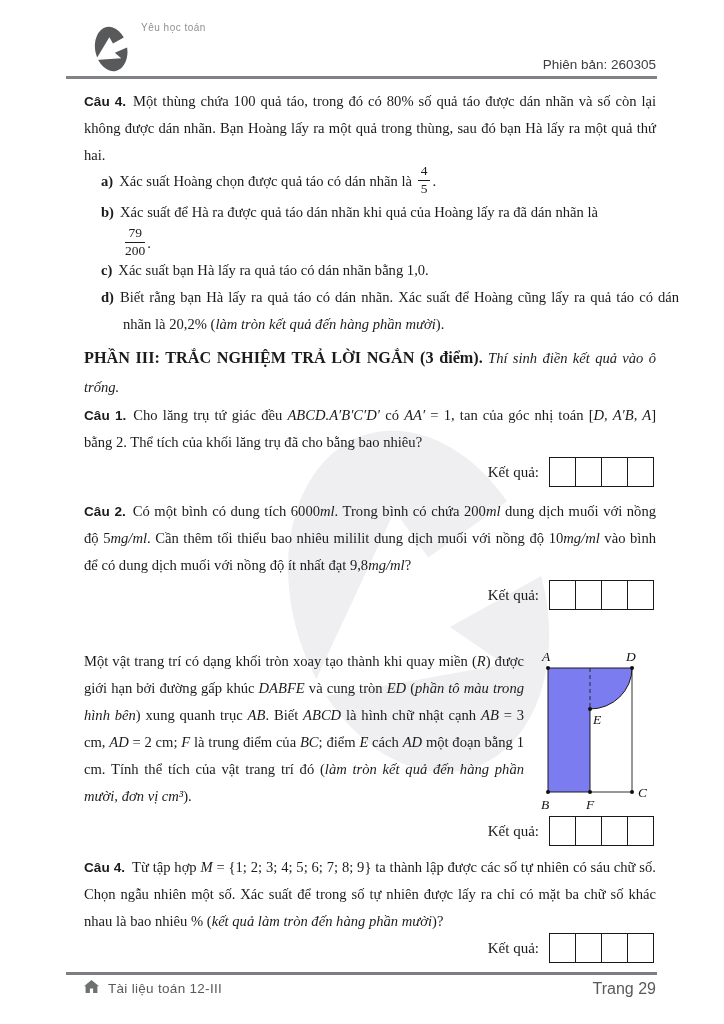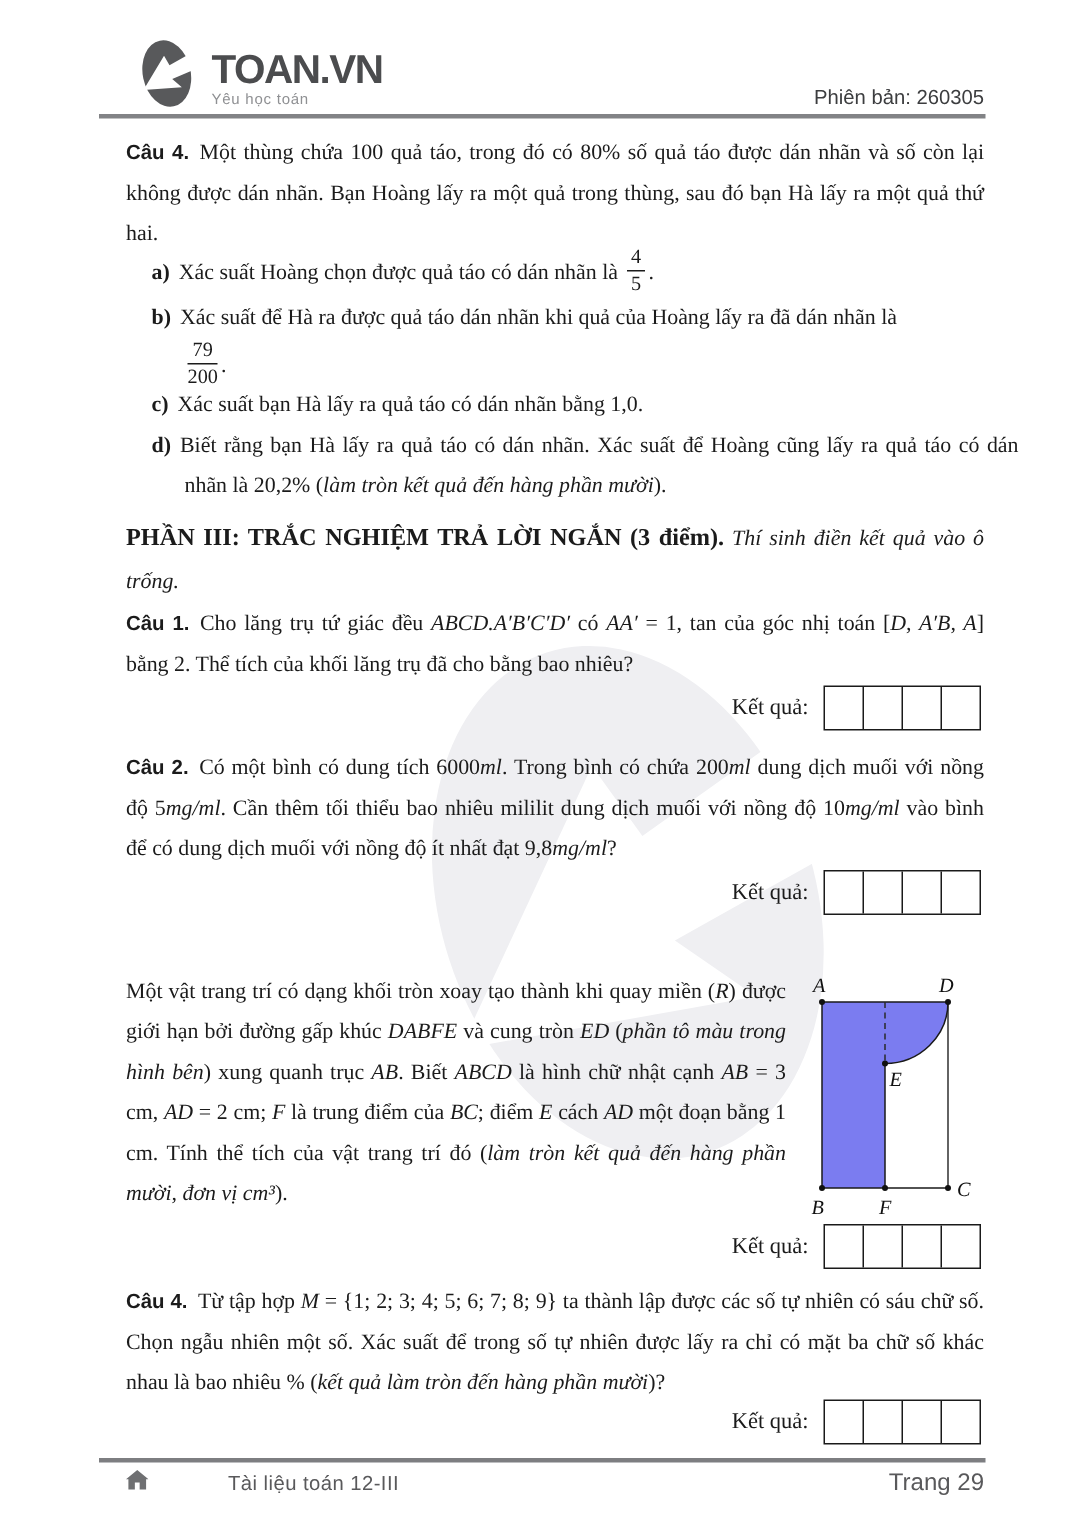--- a/index.html
+++ b/index.html
@@ -37,21 +37,21 @@
   .result-label{font-size:15px;margin-right:10px;}
   .result-boxes{display:flex;border:1.3px solid #1a1a1a;background:transparent;}
   .rcell{width:25px;height:28px;border-right:1.3px solid #1a1a1a;}
   .rcell:last-child{border-right:none;}
   
   .figure{position:absolute;left:534px;top:646px;z-index:2;}
   .fig-label{font-style:italic;font-size:13.5px;fill:#111;font-family:"Liberation Serif","DejaVu Serif",serif;}
   
   .footer-rule{position:absolute;left:66px;width:591px;top:972px;height:2.5px;background:#7d7e81;z-index:3;}
   .footer-left{position:absolute;left:84px;top:980px;display:flex;align-items:center;z-index:3;
-               font-family:"Liberation Sans","DejaVu Sans",sans-serif;font-size:13.5px;color:#59595b;gap:44px;}
+               font-family:"Liberation Sans","DejaVu Sans",sans-serif;font-size:13.5px;color:#59595b;}
   .footer-left .txt{margin-left:9px;letter-spacing:.3px;}
   .footer-right{position:absolute;right:68px;top:980px;font-family:"Liberation Sans","DejaVu Sans",sans-serif;
                font-size:16px;color:#59595b;z-index:3;}
 </style>
 </head>
 <body>
 
 <div class="page">
 
   <div class="watermark">
@@ -62,21 +62,20 @@
   </div>
 
   <div class="logo">
     <span class="logo-icon">
       <svg width="42" height="54" viewBox="0 0 46 56">
         <ellipse cx="21" cy="28" rx="17.5" ry="24.5" fill="currentColor" transform="rotate(-12 21 28)"></ellipse>
         <path d="M46 9 L23 22 L19 15 L4 40 L32 38 L25 32 L46 23 Z" fill="#ffffff"></path>
       </svg>
     </span>
     <span class="logo-text">
-      <div class="brand">TOAN.VN</div>
       <div class="tagline">Yêu học toán</div>
     </span>
   </div>
   <div class="version">Phiên bản: 260305</div>
   <div class="header-rule"></div>
 
   <p class="para" style="top:88px"><span class="qlabel">Câu 4.</span><span>Một thùng chứa 100 quả táo, trong đó có 80% số quả táo được dán nhãn và số còn lại không được dán nhãn. Bạn Hoàng lấy ra một quả trong thùng, sau đó bạn Hà lấy ra một quả thứ hai.</span></p>
 
   <p class="list-item" style="top:164px"><span class="ilabel">a)</span><span><span>Xác suất Hoàng chọn được quả táo có dán nhãn là </span><span class="frac"><span class="num">4</span><span class="den">5</span></span><span>.</span></span></p>
 

